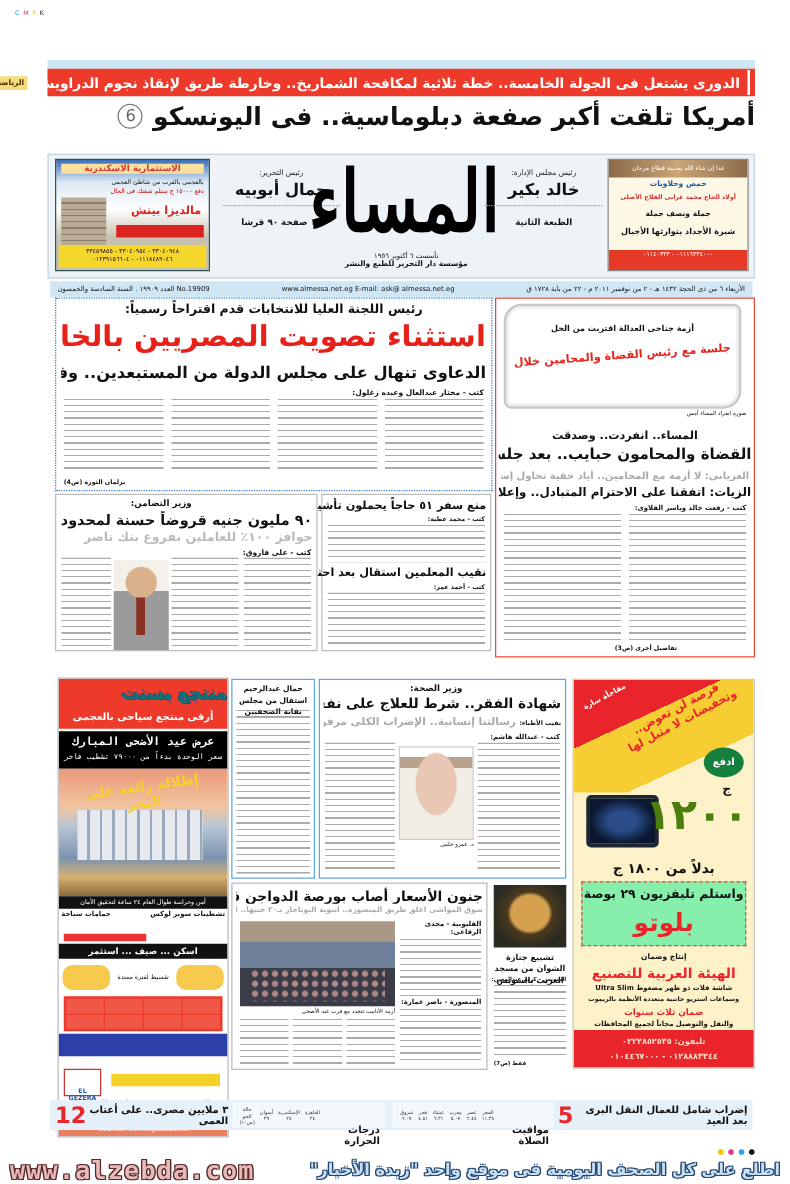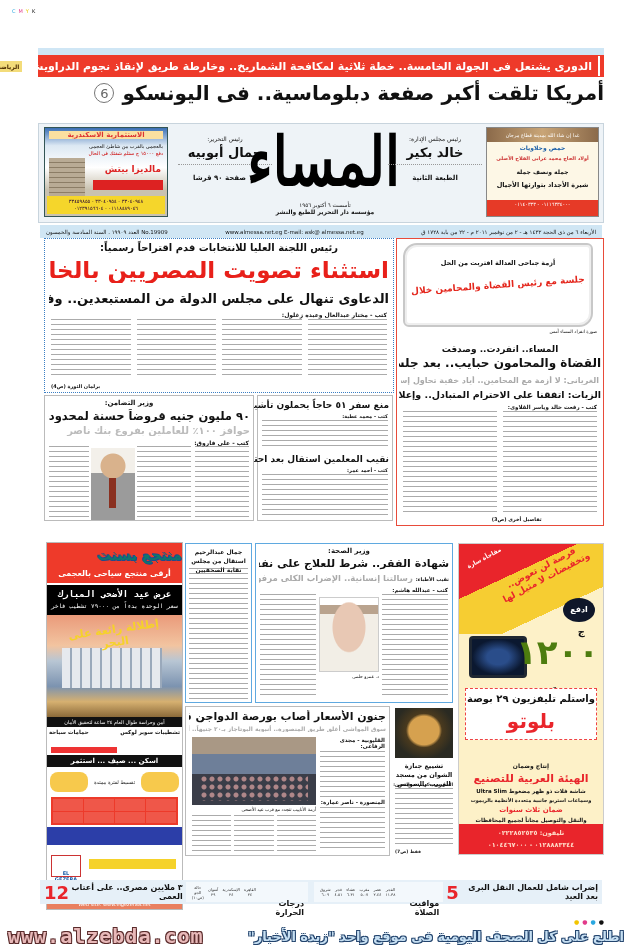--- a/index.html
+++ b/index.html
@@ -140,26 +140,26 @@
   .health .photo { position:absolute; left:63px; top:53px; width:60px; height:75px; background: radial-gradient(ellipse at 50% 40%, #e8c8b4 0 16px, transparent 17px), linear-gradient(#fff 0 10%, #b9a38e 10% 22%, #f2eee6 22%); border:1px solid #ccc; }
   .health .cap { position:absolute; left:63px; top:130px; width:60px; font-size:4.5px; text-align:right; }
   .health .c1 { position:absolute; top:50px; left:126px; right:4px; bottom:3px; display:flex; }
   .health .c2 { position:absolute; top:50px; left:4px; width:56px; bottom:3px; display:flex; }
 
   
   .tvad { left: 458px; top: 543px; width: 146px; height: 312px; border: 1px solid #ccc; background:#fdf1c8; overflow:hidden; }
   .tvad .tri { position:absolute; top:0; left:0; right:0; height:90px; background: linear-gradient(155deg, #e9252b 0 35%, #f6cd32 35% 70%, transparent 70%); }
   .tvad .surprise { position:absolute; top:10px; left:6px; font-size:6px; color:#fff; font-weight:bold; transform: rotate(-28deg); }
   .tvad .chance { position:absolute; top:18px; left:30px; font-size:9px; color:#e9252b; font-weight:bold; transform: rotate(-28deg); width:110px; text-align:center; line-height:11px; }
-  .tvad .pay { position:absolute; top:54px; right:8px; width:32px; height:24px; background:#0f172a; color:#fff; border-radius:50%; font-size:8px; font-weight:bold; text-align:center; line-height:24px; }
+  .tvad .pay { position:absolute; top:54px; right:8px; width:32px; height:24px; background:#15803d; color:#fff; border-radius:50%; font-size:8px; font-weight:bold; text-align:center; line-height:24px; }
   .tvad .tv { position:absolute; top:92px; left:10px; width:58px; height:42px; background: radial-gradient(#2a4d8a 0 30%, #0b1830 70%); border:3px solid #1f2732; border-radius:4px; }
   .tvad .big { position:absolute; top:88px; right:4px; font-size:34px; font-weight:900; color:#4d7c0f; letter-spacing:-2px; }
   .tvad .cur { position:absolute; top:82px; right:18px; font-size:10px; font-weight:bold; }
   .tvad .instead { position:absolute; top:144px; left:0; right:0; text-align:center; font-size:11px; font-weight:900; }
-  .tvad .box { position:absolute; top:144px; left:6px; right:6px; height:52px; background:#ffffff; border:1px dashed #e44; }
+  .tvad .box { position:absolute; top:161px; left:6px; right:6px; height:52px; background:#86efac; border:1px dashed #e44; }
   .tvad .box .a { position:absolute; top:4px; left:0; right:0; text-align:center; font-size:10px; font-weight:900; }
   .tvad .box .b { position:absolute; top:20px; left:0; right:0; text-align:center; font-size:20px; font-weight:900; color:#e9252b; }
   .tvad .prod { position:absolute; top:218px; left:0; right:0; text-align:center; font-size:6px; font-weight:bold; }
   .tvad .org { position:absolute; top:228px; left:0; right:0; text-align:center; font-size:11px; font-weight:900; color:#e9252b; }
   .tvad .l1 { position:absolute; top:244px; left:4px; right:4px; text-align:center; font-size:5.5px; font-weight:bold; }
   .tvad .l2 { position:absolute; top:253px; left:4px; right:4px; text-align:center; font-size:5px; font-weight:bold; }
   .tvad .l3 { position:absolute; top:262px; left:4px; right:4px; text-align:center; font-size:7px; color:#e9252b; font-weight:bold; }
   .tvad .l4 { position:absolute; top:273px; left:4px; right:4px; text-align:center; font-size:5.5px; font-weight:bold; }
   .tvad .phones { position:absolute; bottom:0; left:0; right:0; height:30px; background:#e9252b; color:#ffd9c6; font-size:6.5px; font-weight:bold; text-align:center; line-height:12px; padding-top:3px; }
 

